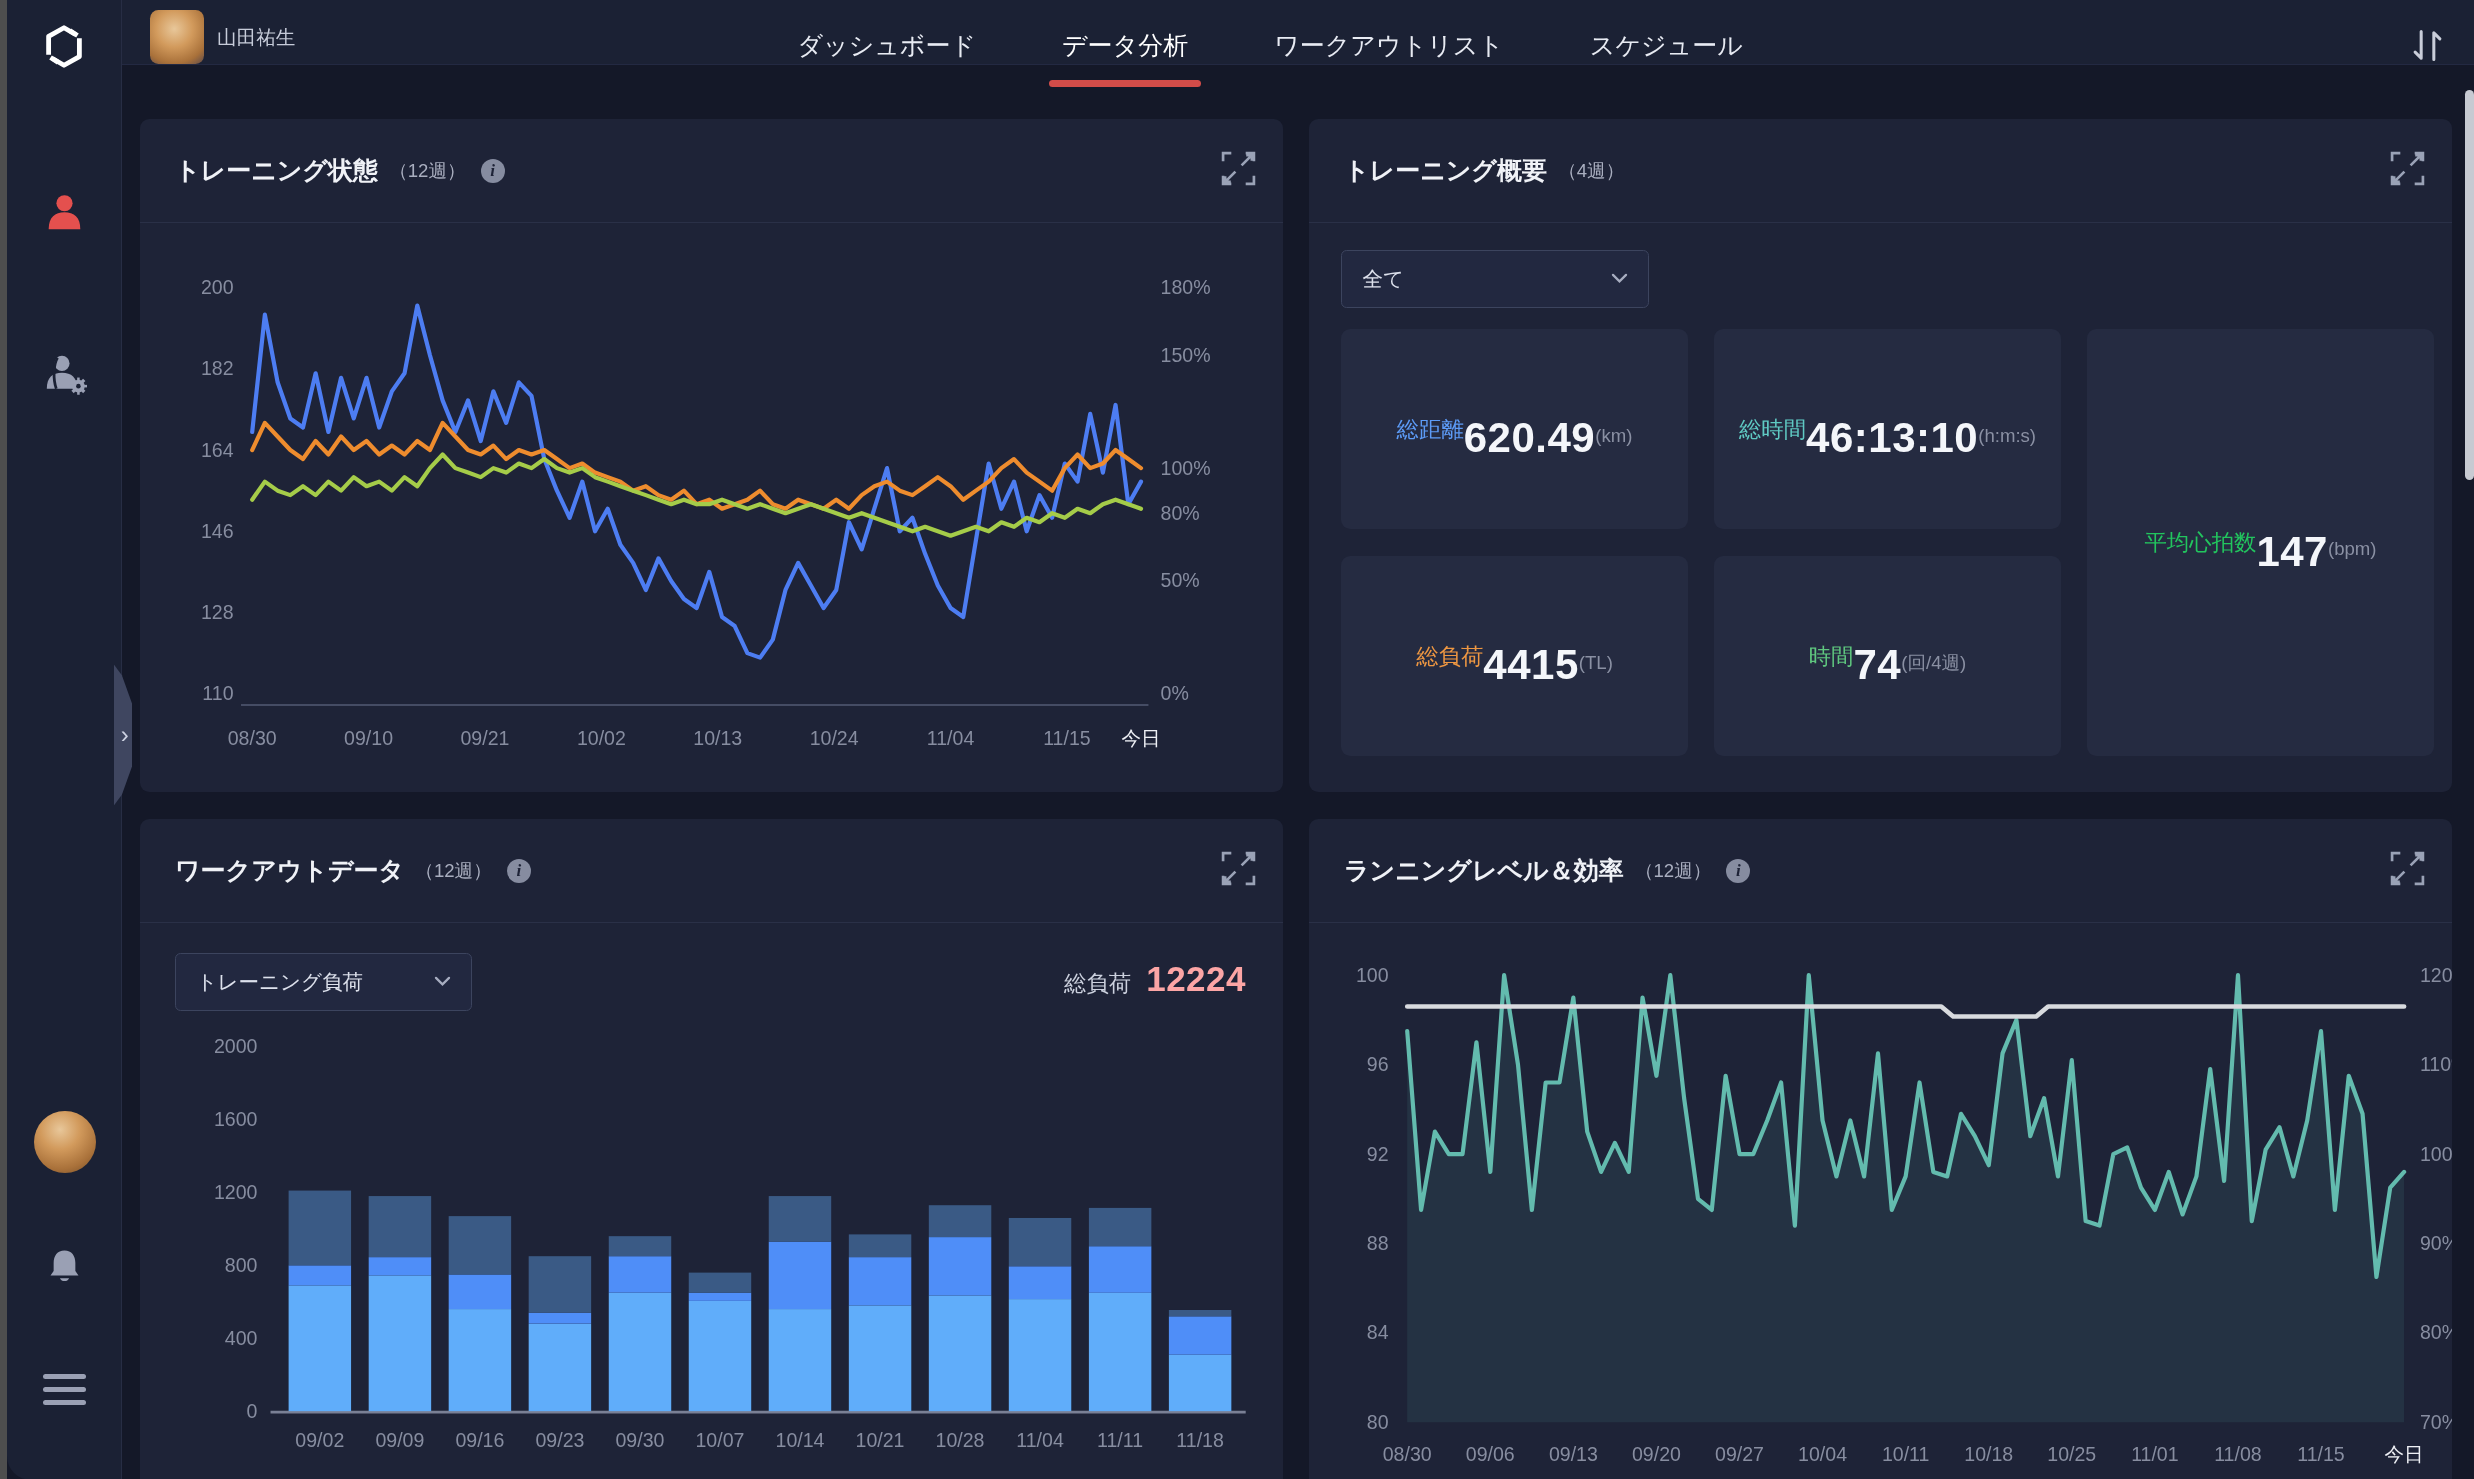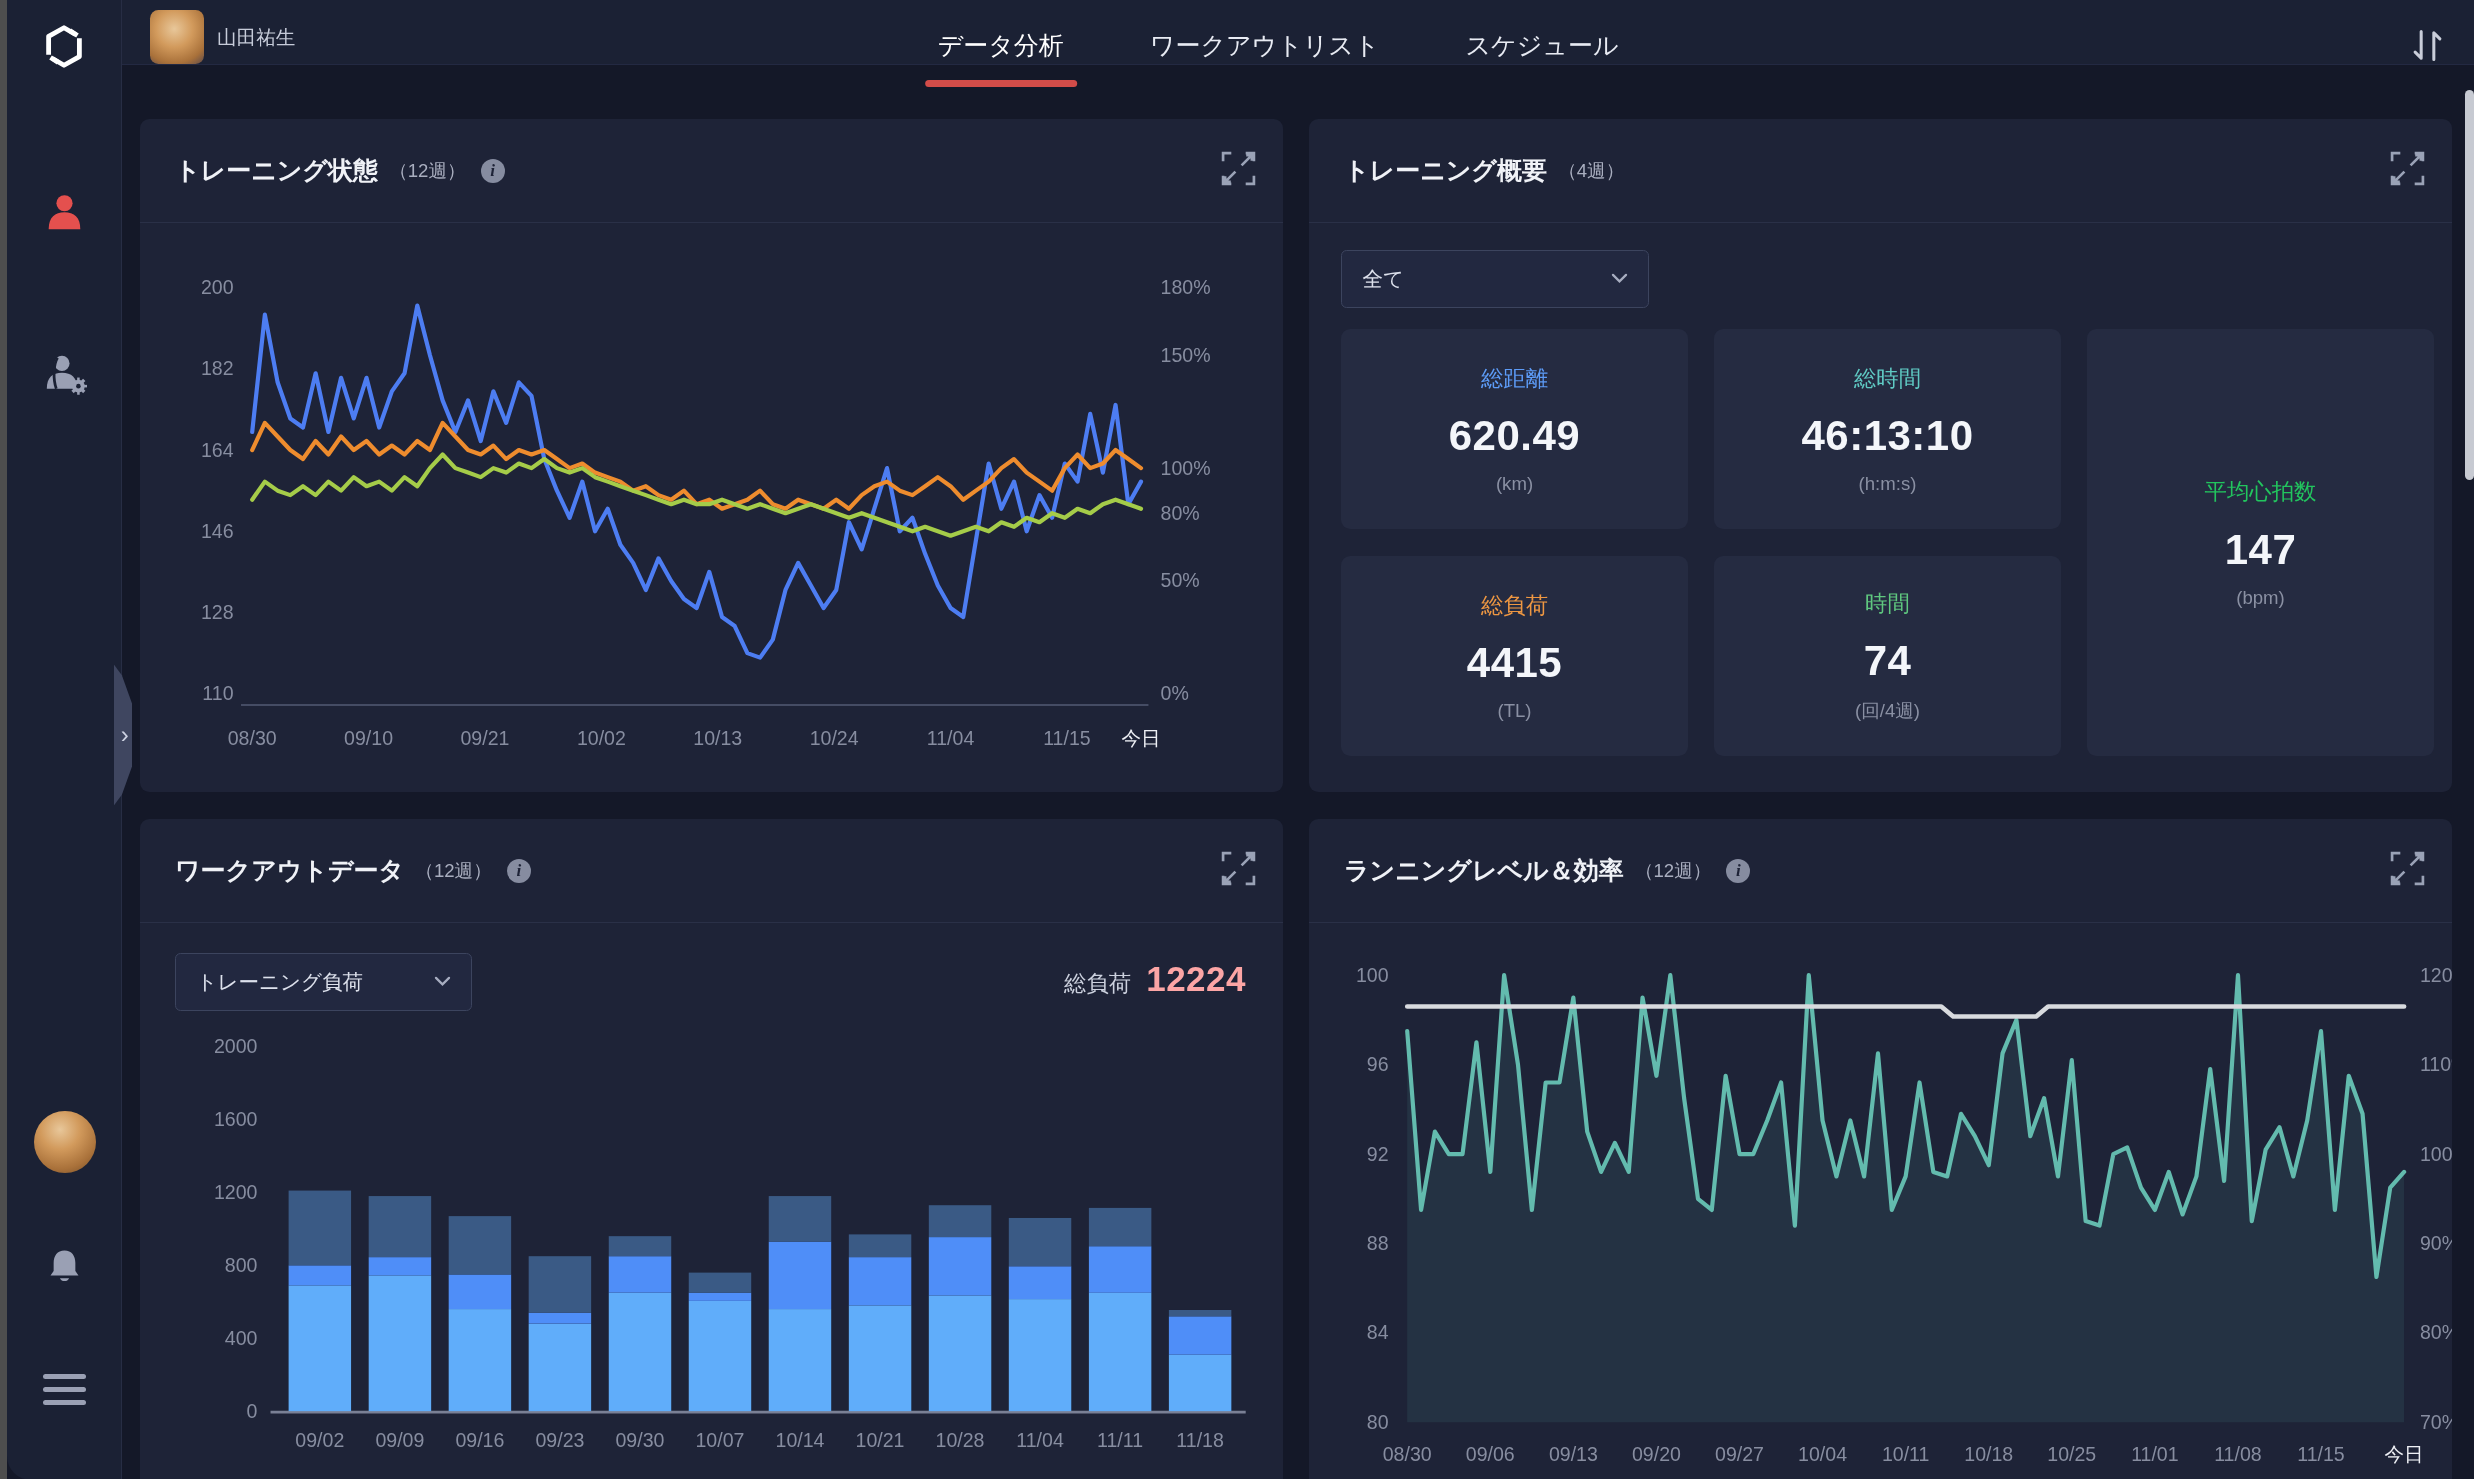--- a/index.html
+++ b/index.html
@@ -50,21 +50,21 @@
   .chart{position:absolute;left:0;}
   
   .dropdown{position:absolute;height:58px;border:0.9px solid #3c445e;border-radius:5.6px;background:#222840;
             display:flex;align-items:center;justify-content:space-between;padding:0 20.5px;cursor:pointer;}
   .dropdown span{font-size:20.5px;color:#dde1ec;}
   #p2 .dropdown{left:32px;top:131px;width:308px;}
   #p3 .dropdown{left:35px;top:134px;width:297px;}
   
   .cards{position:absolute;left:32px;top:210px;width:1093px;display:grid;
          grid-template-columns:347px 347px 347px;grid-template-rows:200px 200px;column-gap:26px;row-gap:27px;}
-  .card{background:#252b41;border-radius:9.3px;display:flex;flex-direction:column;align-items:center;justify-content:center;text-align:center;}
+  .card{background:#252b41;border-radius:9.3px;display:flex;flex-direction:row;align-items:center;justify-content:center;text-align:center;}
   .card.tall{grid-column:3;grid-row:1 / 3;}
   .c-label{font-size:22.4px;}
   .c-value{font-size:42px;font-weight:700;color:#f4f6fa;margin-top:18.6px;letter-spacing:0.5px;}
   .c-unit{font-size:18.6px;color:#8a90a3;margin-top:13px;}
   
   .total{position:absolute;right:37px;top:140px;display:flex;align-items:baseline;}
   .t-label{font-size:22.4px;color:#ccd1de;}
   .t-value{font-size:35px;font-weight:700;color:#fca5a5;margin-left:15px;letter-spacing:0.5px;}
   
   .scroll-thumb{position:absolute;right:0.9px;top:90px;width:9.3px;height:390px;border-radius:4.7px;background:#c7cad2;}
@@ -135,20 +135,23 @@
         </span>
     </button>
   </aside>
 
   <header class="topbar">
     <div class="user">
       <div class="avatar-sq"></div>
       <span class="user-name">山田祐生</span>
     </div>
     <nav class="tabs">
+      <div class="tab">
+          <span>ダッシュボード</span>
+        </div>
       <div class="tab active">
           <span>データ分析</span>
         </div>
       <div class="tab">
           <span>ワークアウトリスト</span>
         </div>
       <div class="tab">
           <span>スケジュール</span>
         </div>
     </nav>

